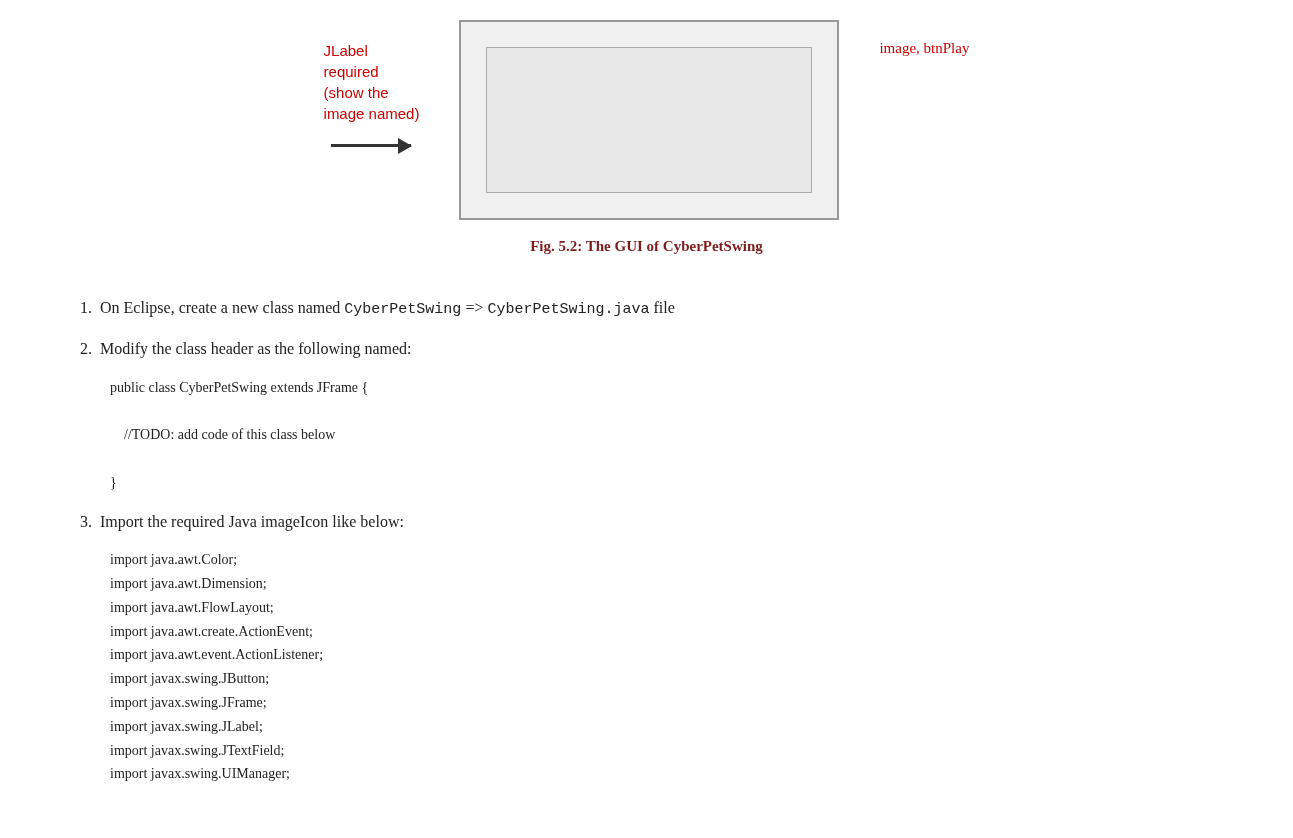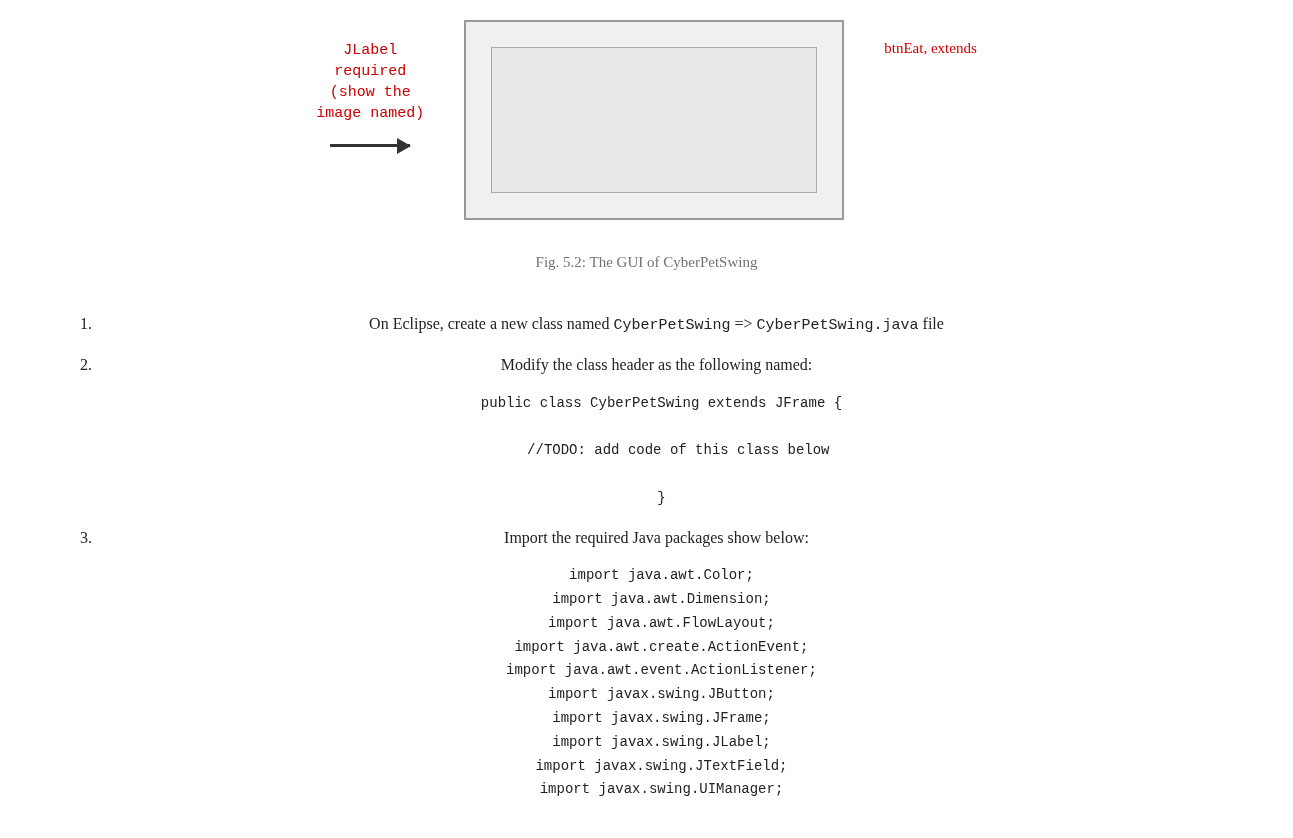--- a/index.html
+++ b/index.html
@@ -41,23 +41,23 @@
     .diagram-left {
       display: flex;
       flex-direction: column;
       align-items: center;
       gap: 10px;
       margin-top: 20px;
     }
 
     .label-box-red {
       color: #cc0000;
-      font-family: Liberation Mono, monospace;
-      font-size: 15px;
-      text-align: center;
+      font-family: Liberation Sans, sans-serif;
+      font-size: 15px;
+      text-align: left;
       line-height: 1.4;
     }
 
     .arrow-right {
       display: flex;
       align-items: center;
       margin-top: 10px;
     }
 
     .arrow-line {
@@ -99,49 +99,48 @@
       color: #cc0000;
       font-family: Georgia, serif;
       font-size: 15px;
       margin-top: 20px;
       text-align: left;
     }
 
     .fig-caption {
       font-family: Georgia, serif;
       font-size: 15px;
-      color: #737373;
+      color: #7f1d1d;
       text-align: center;
-      margin-top: 24px;
+      margin-top: 8px;
+      font-weight: bold;
     }
 
     .list-num {
       font-weight: normal;
       flex-shrink: 0;
     }
 
     .list-content {
       flex: 1;
-      text-align: center;
     }
 
     code, .inline-code {
       font-family: 'Courier New', Courier, monospace;
       font-size: 15px;
       background: transparent;
     }
 
     .code-block {
-      font-family: Liberation Mono, monospace;
+      font-family: Liberation Serif, serif;
       font-size: 14px;
       line-height: 1.7;
       color: #222;
       margin: 14px 0 14px 30px;
       white-space: pre;
-      text-align: center;
     }
 
     .content-area {
       padding-top: 10px;
     }
   </style>
 </head>
 <body>
 
 <div class="page-container">
@@ -158,21 +157,21 @@
         </div>
         <div class="arrow-right">
           <div class="arrow-line"></div>
         </div>
       </div>
 
       <div class="gui-frame">
         <div class="gui-inner"></div>
       </div>
 
-      <div class="right-label-red">btnEat, extends</div>
+      <div class="right-label-red">image, btnPlay</div>
 
     </div>
 
     <div class="fig-caption">Fig. 5.2: The GUI of CyberPetSwing</div>
   </div>
 
   <div class="content-area">
 
     <div style="display:flex; gap:8px; margin-bottom:14px; font-size:16px; line-height:1.6;">
       <span class="list-num">1.</span>
@@ -187,21 +186,21 @@
     </div>
 
     <pre class="code-block">public class CyberPetSwing extends JFrame {
 
     //TODO: add code of this class below
 
 }</pre>
 
     <div style="display:flex; gap:8px; margin-bottom:6px; font-size:16px; line-height:1.6;">
       <span class="list-num">3.</span>
-      <span class="list-content">Import the required Java packages show below:</span>
+      <span class="list-content">Import the required Java imageIcon like below:</span>
     </div>
 
     <pre class="code-block">import java.awt.Color;
 import java.awt.Dimension;
 import java.awt.FlowLayout;
 import java.awt.create.ActionEvent;
 import java.awt.event.ActionListener;
 import javax.swing.JButton;
 import javax.swing.JFrame;
 import javax.swing.JLabel;

